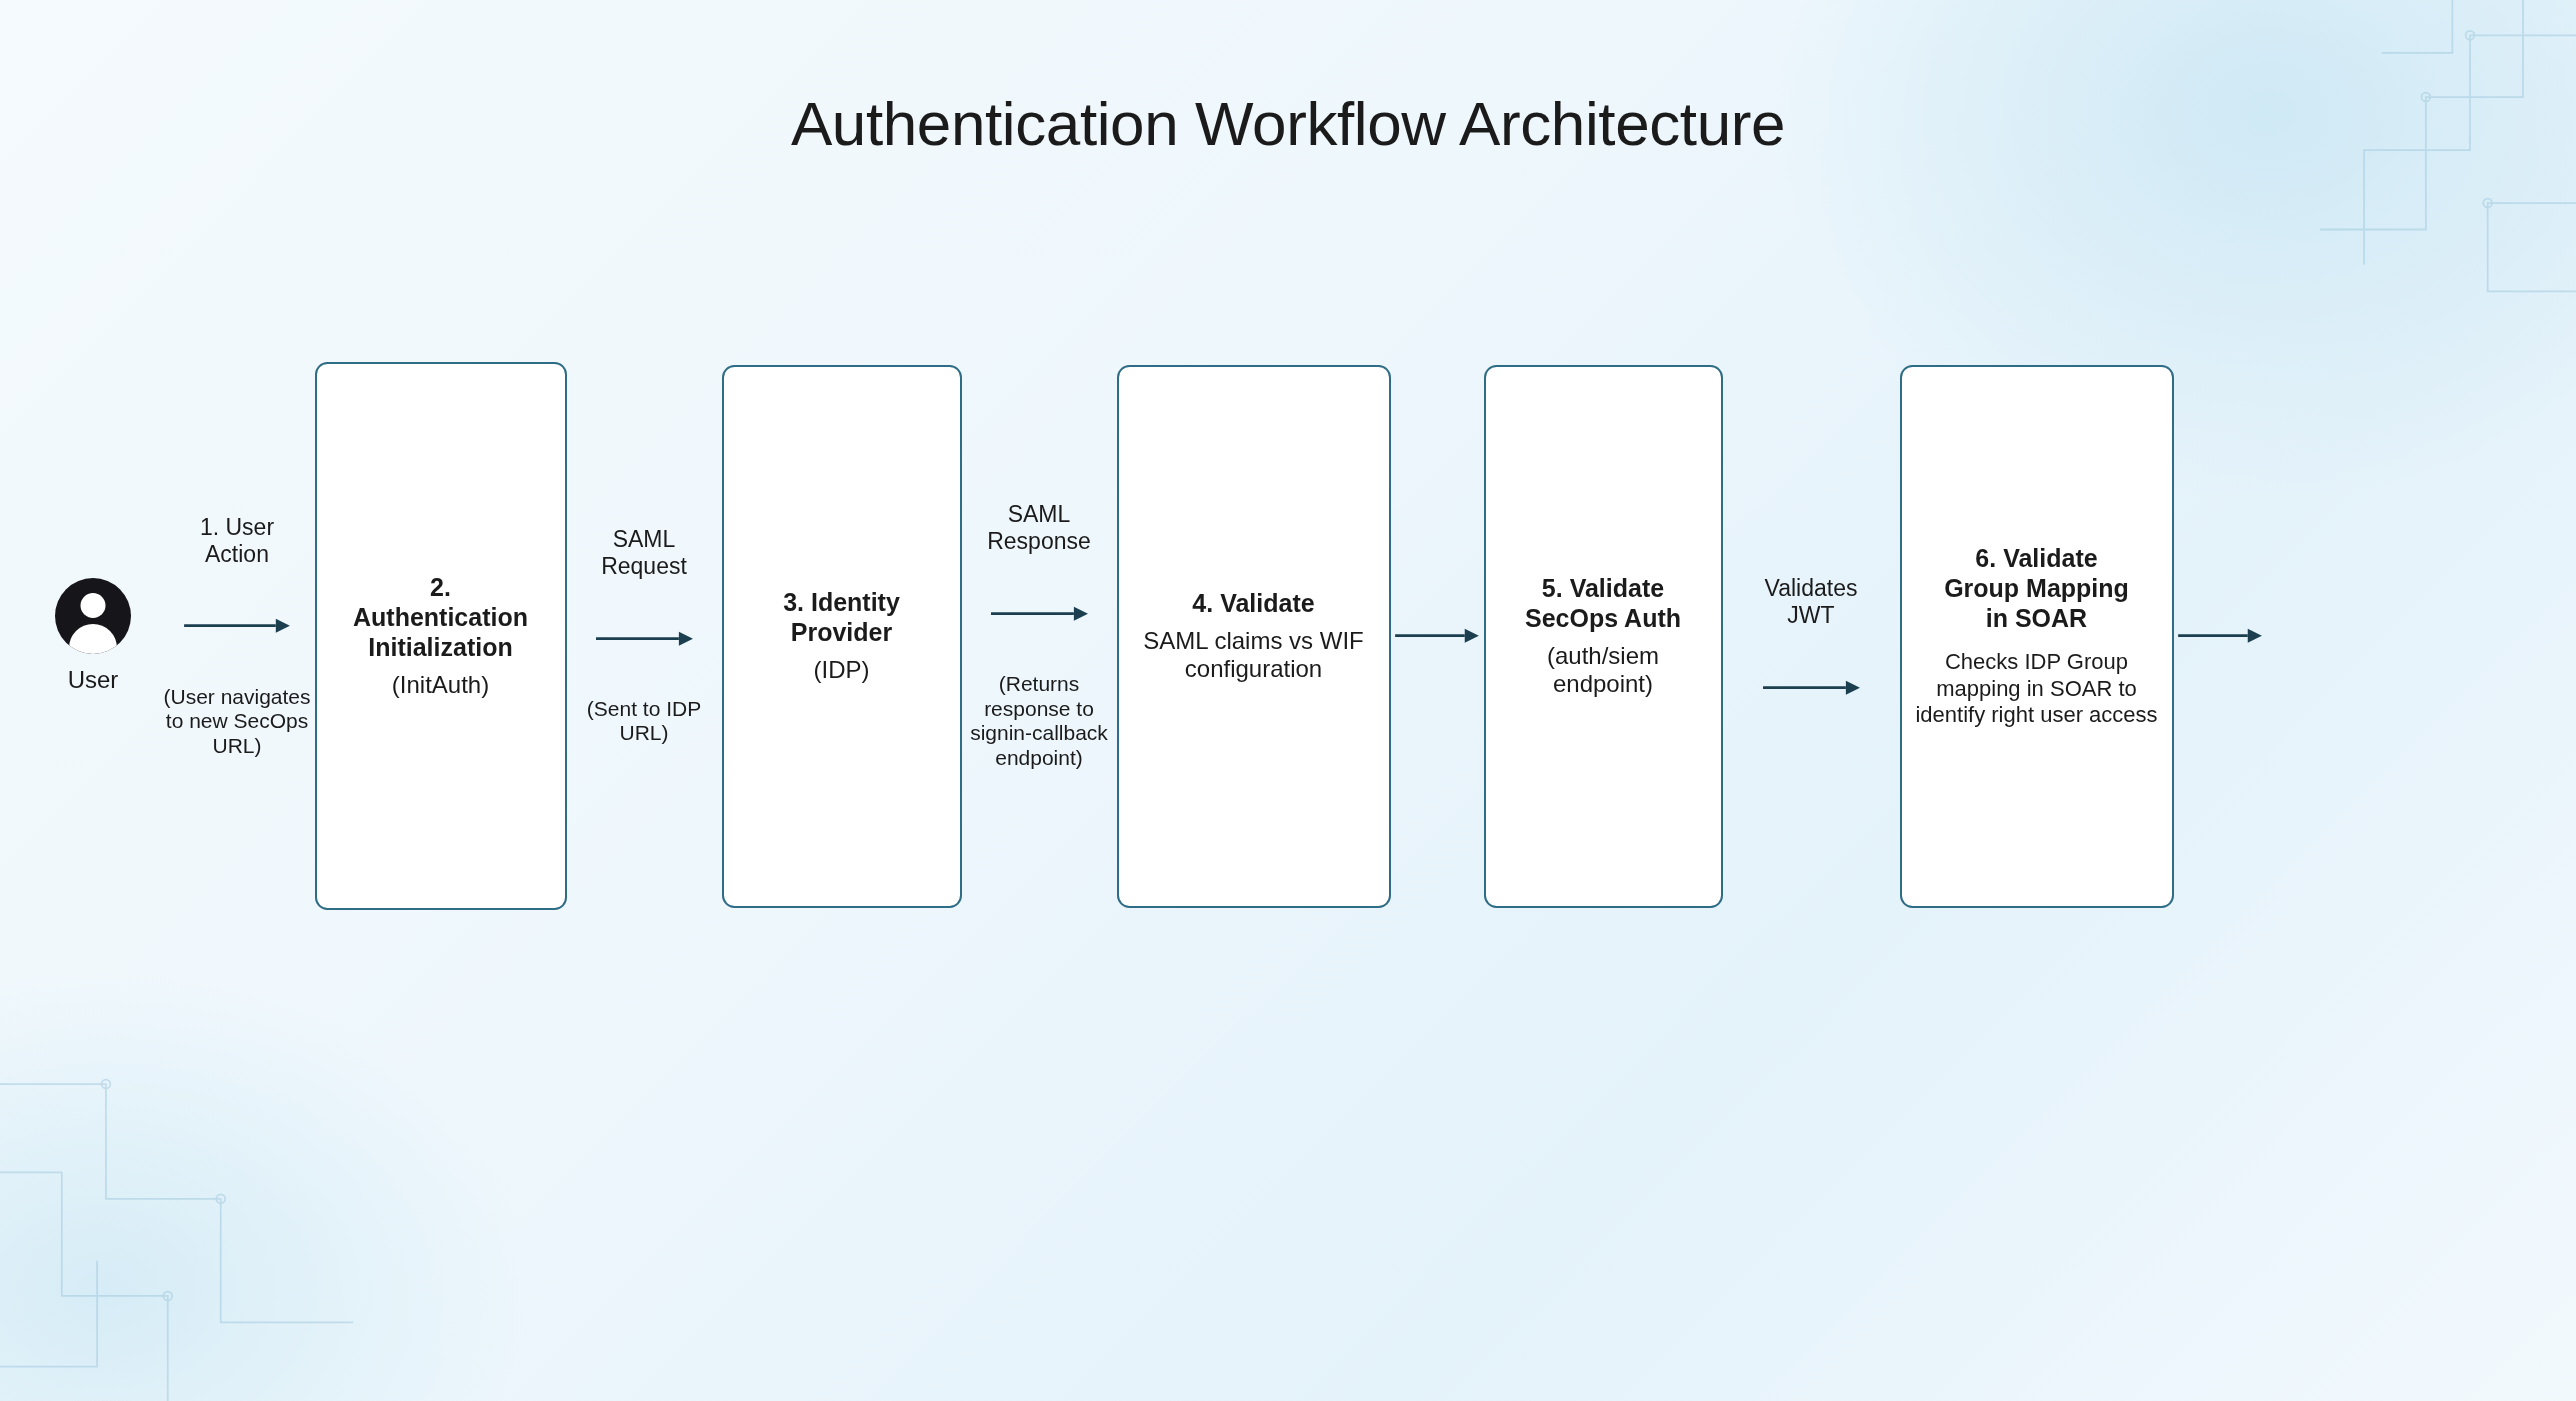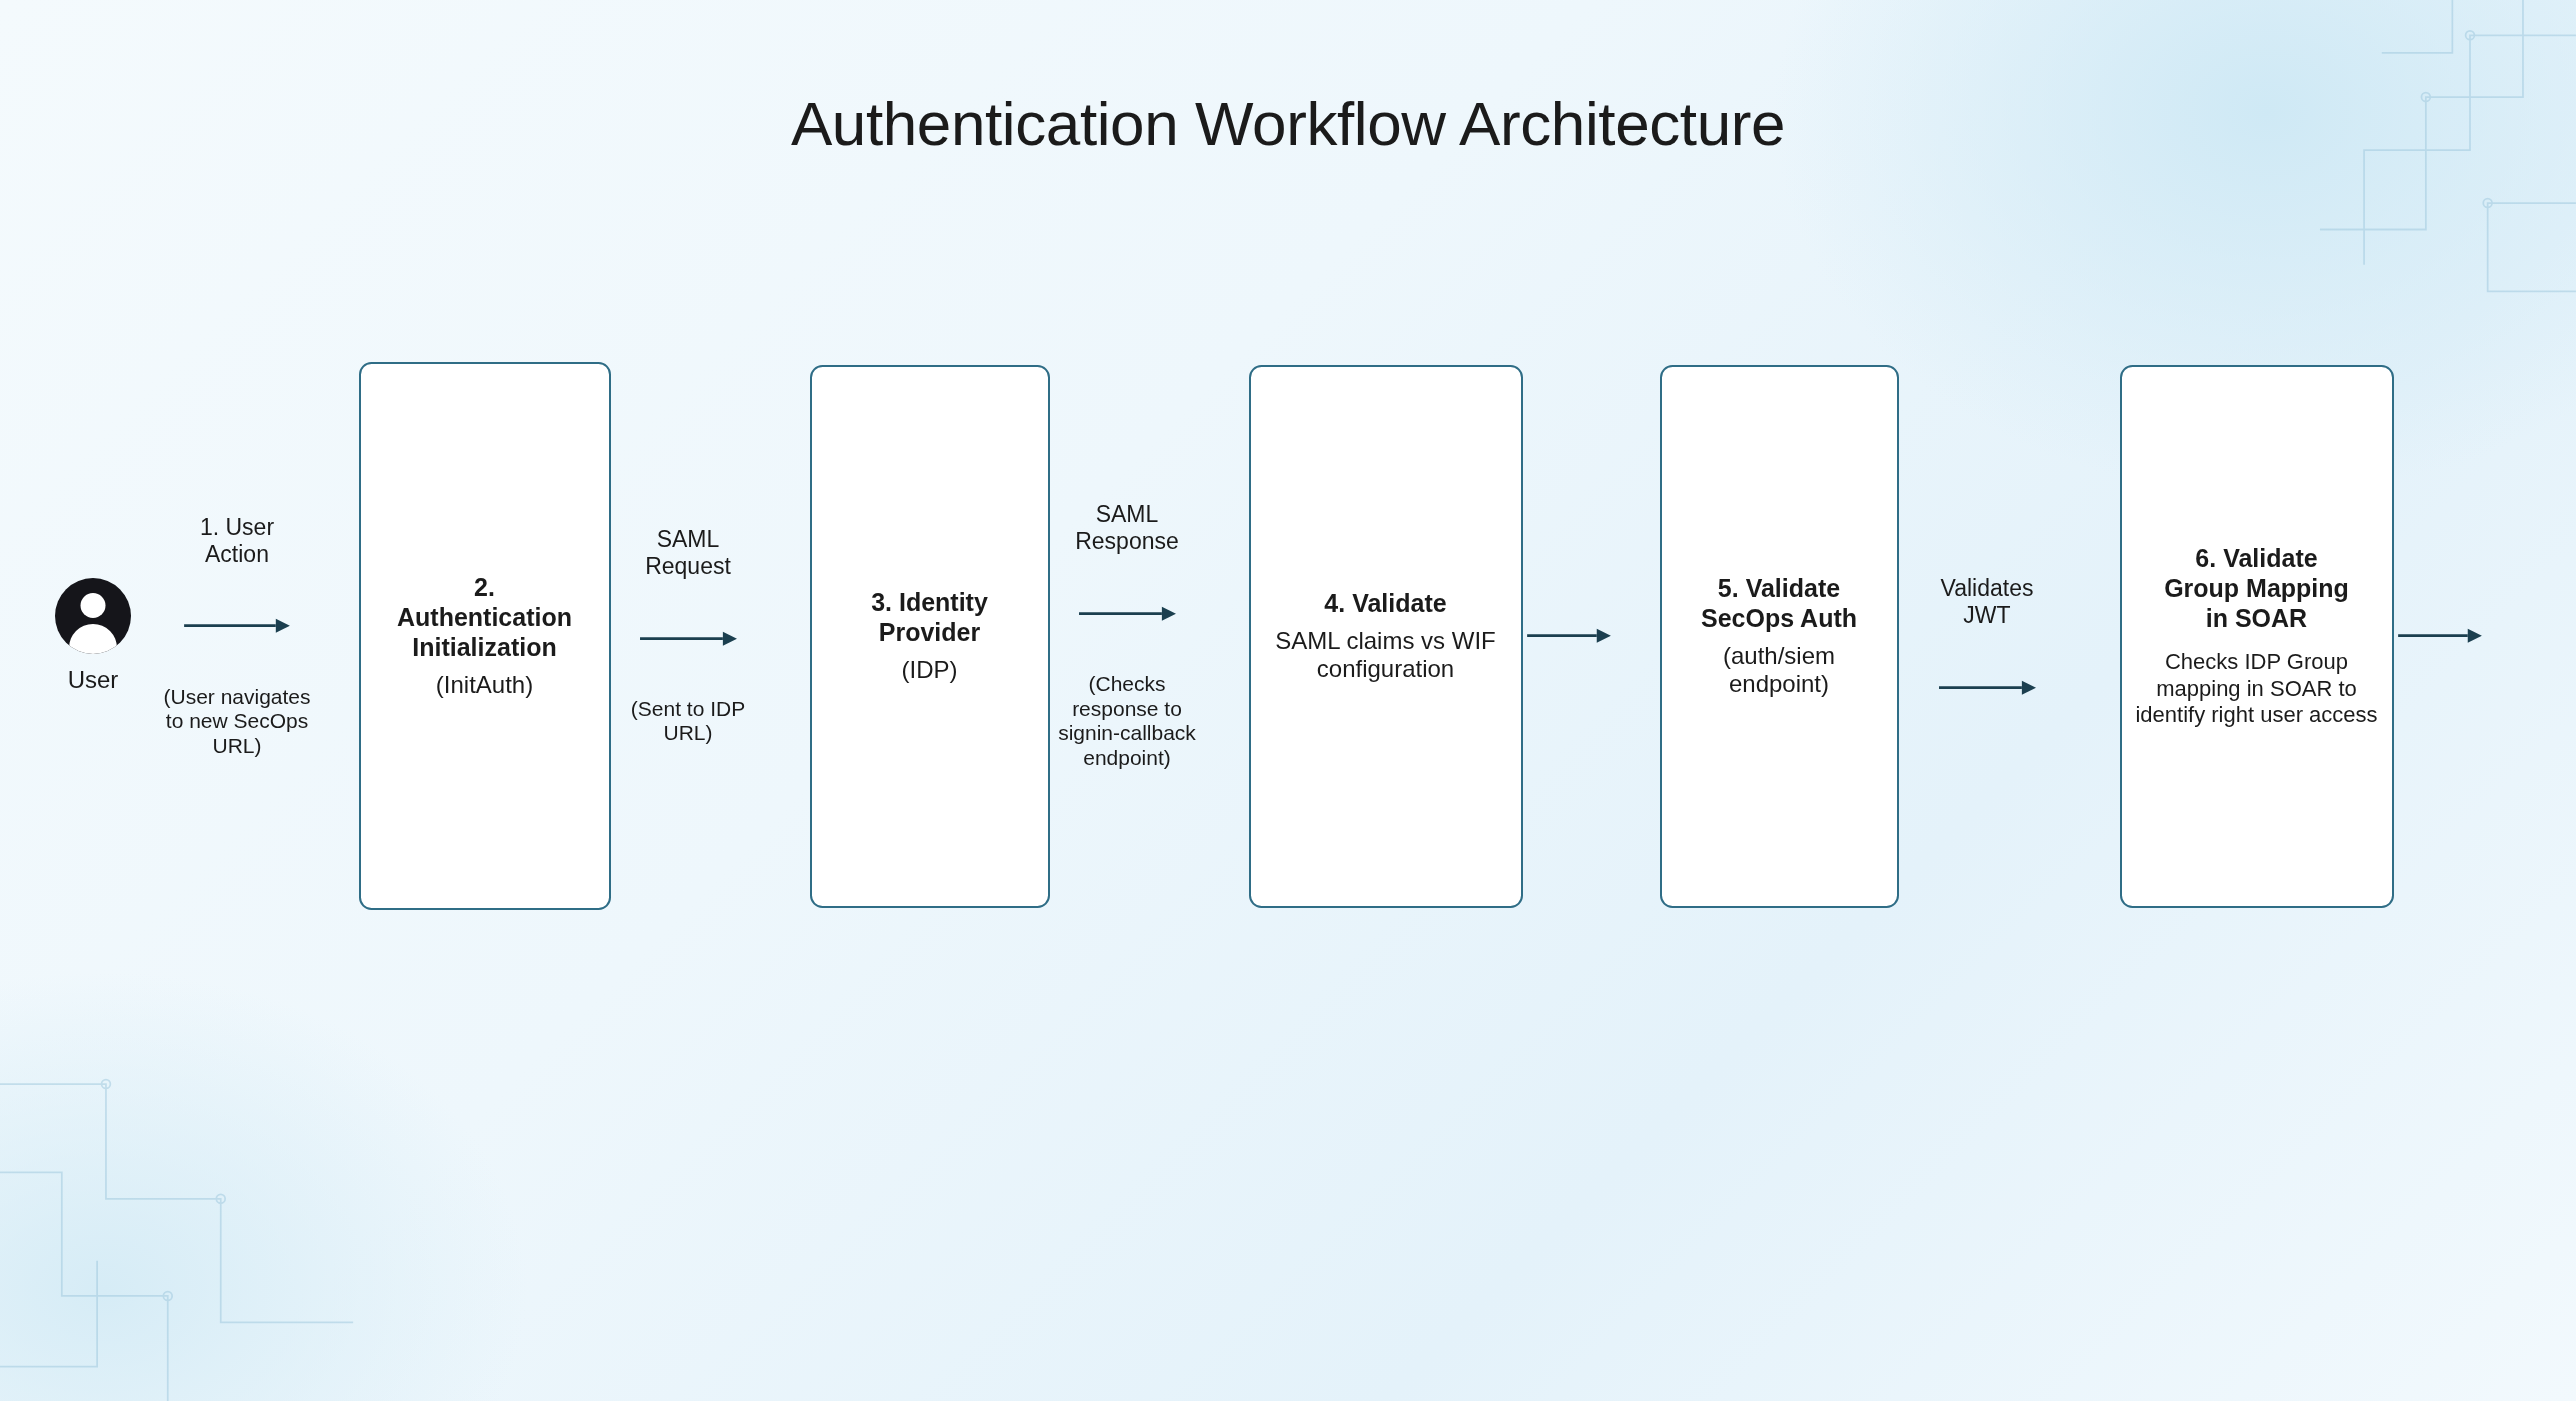--- a/index.html
+++ b/index.html
@@ -137,21 +137,20 @@
     flex: 0 0 auto;
     background: #ffffff;
     border: 2.2px solid #2f6d86;
     border-radius: 12.4px;
     display: flex;
     flex-direction: column;
     align-items: center;
     justify-content: center;
     text-align: center;
     padding: 14px 12.4px;
-    margin-left: 44px;
   }
   .box-title {
     font-size: 25px;
     font-weight: bold;
     line-height: 1.2;
     color: #1b1b1b;
   }
   .box-sub {
     font-size: 24px;
     line-height: 1.2;
@@ -245,21 +244,21 @@
 
   <div class="connector">
     <div class="conn-text" style="white-space: pre-line;">SAML
 Response</div>
     <div class="arrow-wrap">
       <svg class="arrow" width="97" height="19.4" viewBox="0 0 110 22">
         <line x1="0" y1="11" x2="94" y2="11" stroke="#1b3f4f" stroke-width="3"></line>
         <polygon points="94,3 110,11 94,19" fill="#1b3f4f"></polygon>
       </svg>
     </div>
-    <div class="conn-sub">(Checks response to signin-callback endpoint)</div>
+    <div class="conn-sub">(Returns response to signin-callback endpoint)</div>
   </div>
 
   <div class="box b4">
     <div class="box-title">4. Validate</div>
     <div class="box-sub">SAML claims vs WIF configuration</div>
   </div>
 
   <div class="connector" style="width:93px">
     <div class="arrow-wrap">
       <svg class="arrow" width="84" height="19.4" viewBox="0 0 95 22">

